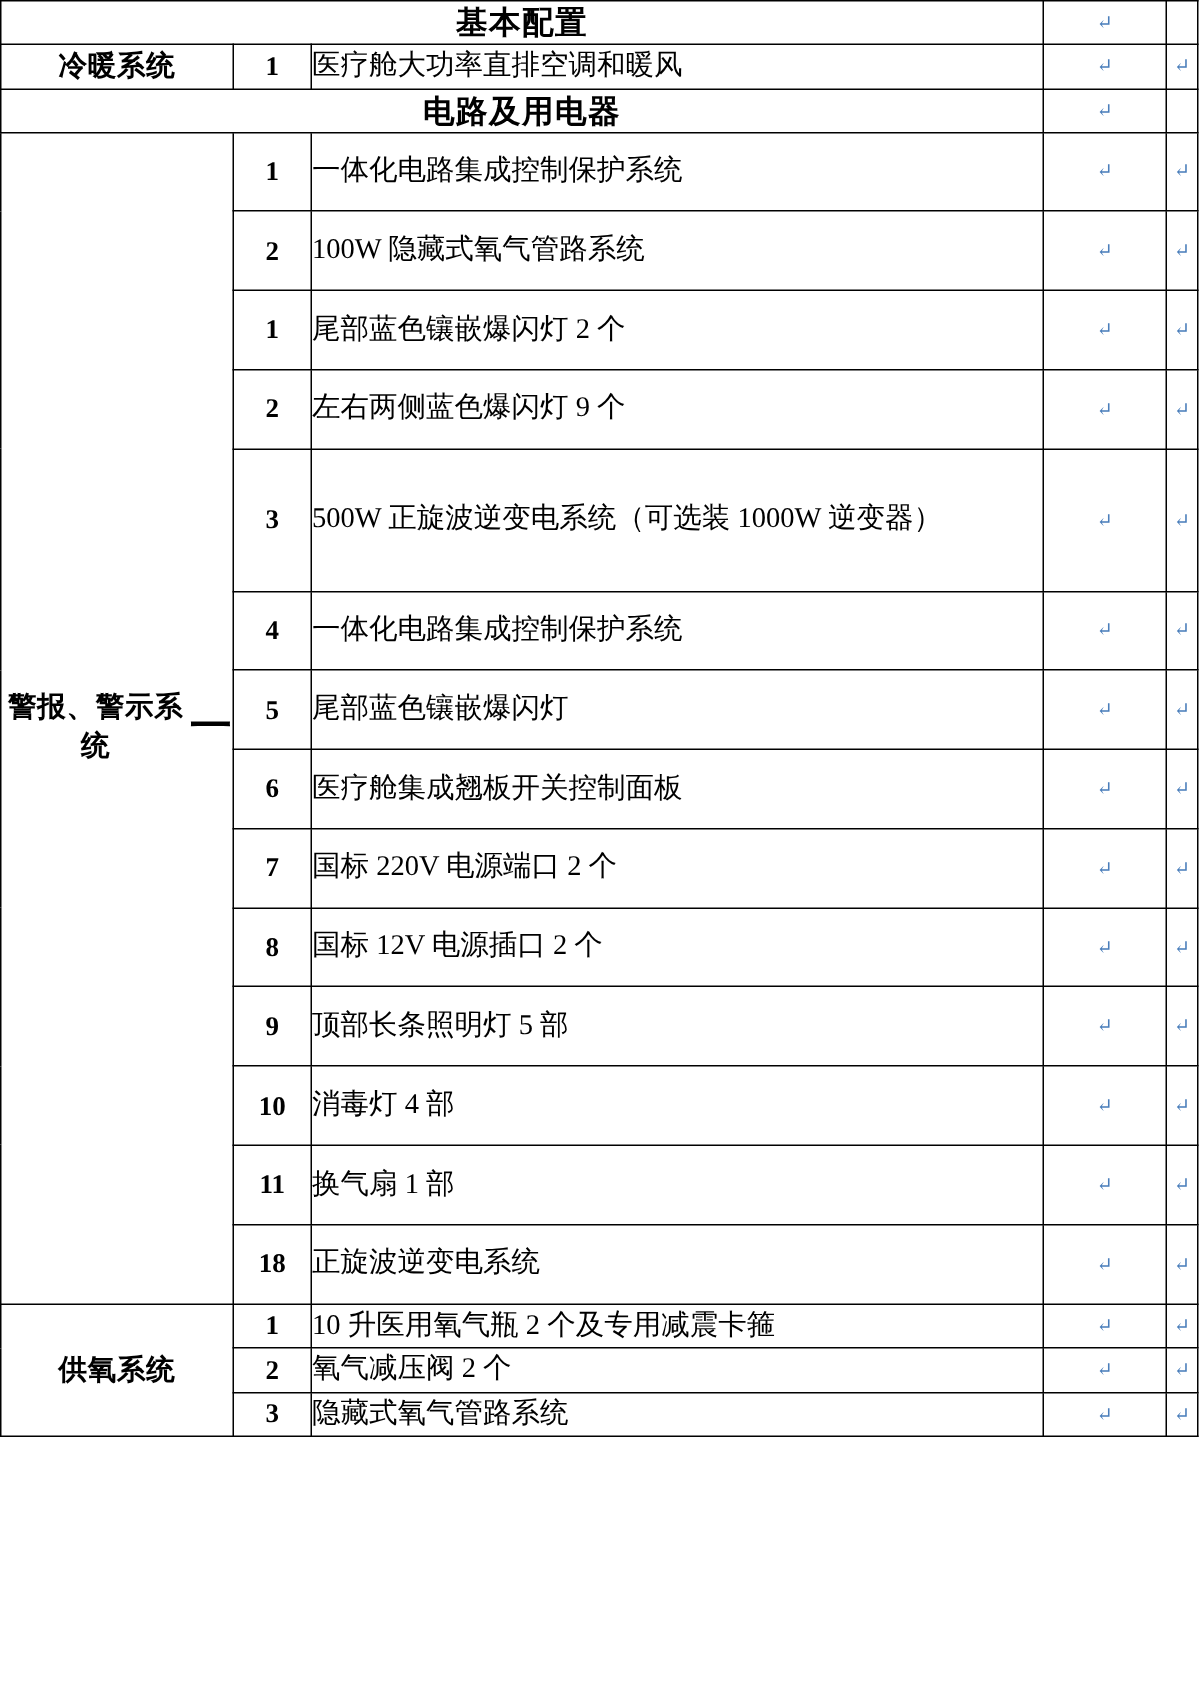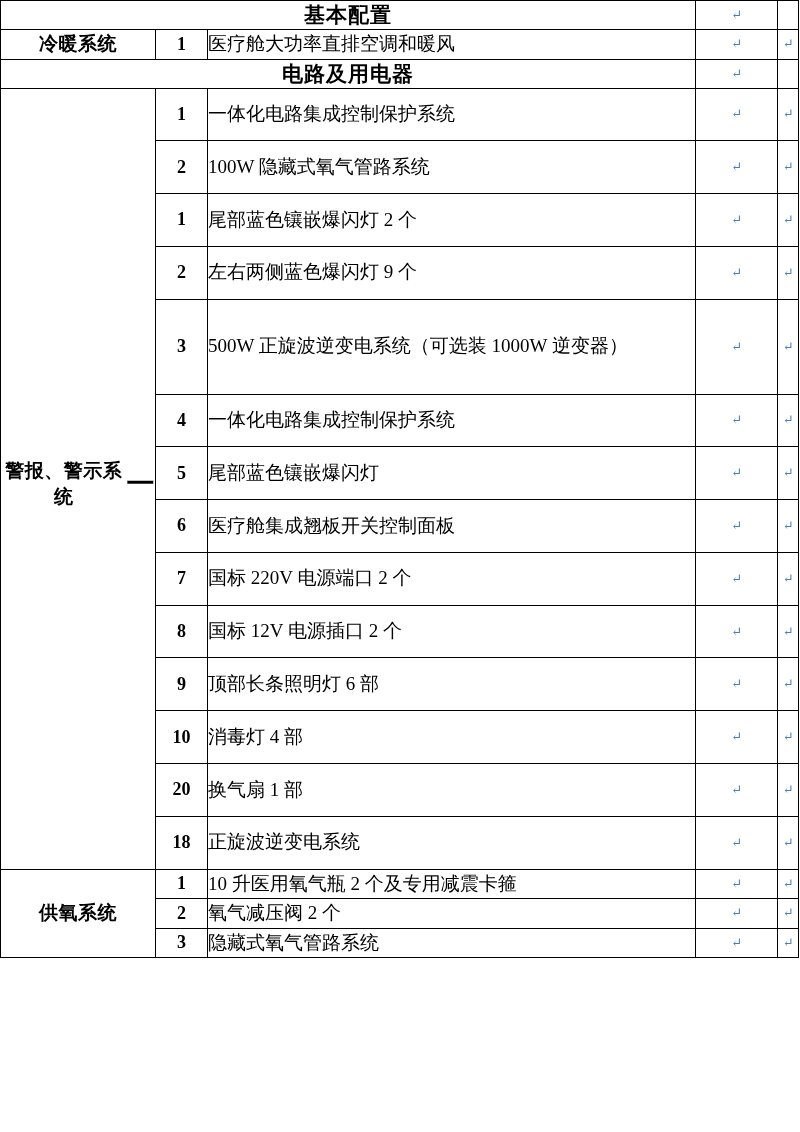--- a/index.html
+++ b/index.html
@@ -204,34 +204,34 @@
 
       <tr>
         <td class="num">8</td>
         <td class="desc">国标 12V 电源插口 2 个</td>
         <td class="note">↵</td>
         <td class="tail">↵</td>
       </tr>
 
       <tr>
         <td class="num">9</td>
-        <td class="desc">顶部长条照明灯 6 部</td>
+        <td class="desc">顶部长条照明灯 5 部</td>
         <td class="note">↵</td>
         <td class="tail">↵</td>
       </tr>
 
       <tr>
         <td class="num">10</td>
         <td class="desc">消毒灯 4 部</td>
         <td class="note">↵</td>
         <td class="tail">↵</td>
       </tr>
 
       <tr>
-        <td class="num">20</td>
+        <td class="num">11</td>
         <td class="desc">换气扇 1 部</td>
         <td class="note">↵</td>
         <td class="tail">↵</td>
       </tr>
 
       <tr>
         <td class="num">18</td>
         <td class="desc">正旋波逆变电系统</td>
         <td class="note">↵</td>
         <td class="tail">↵</td>

